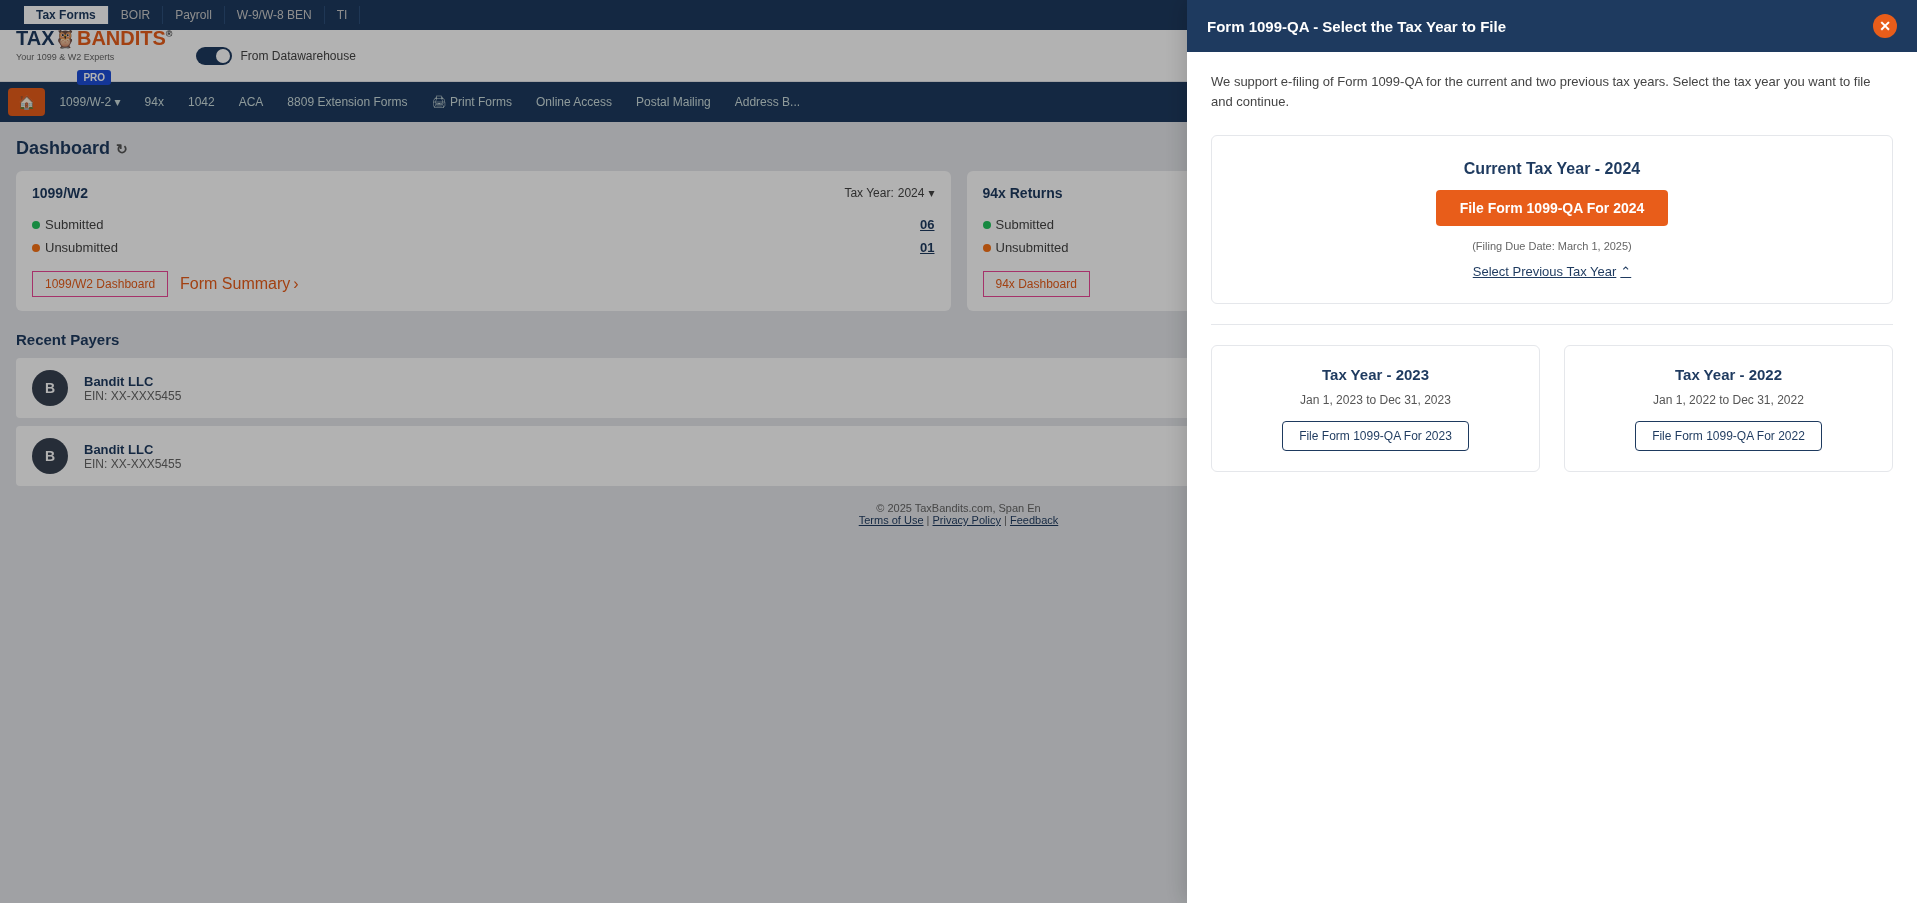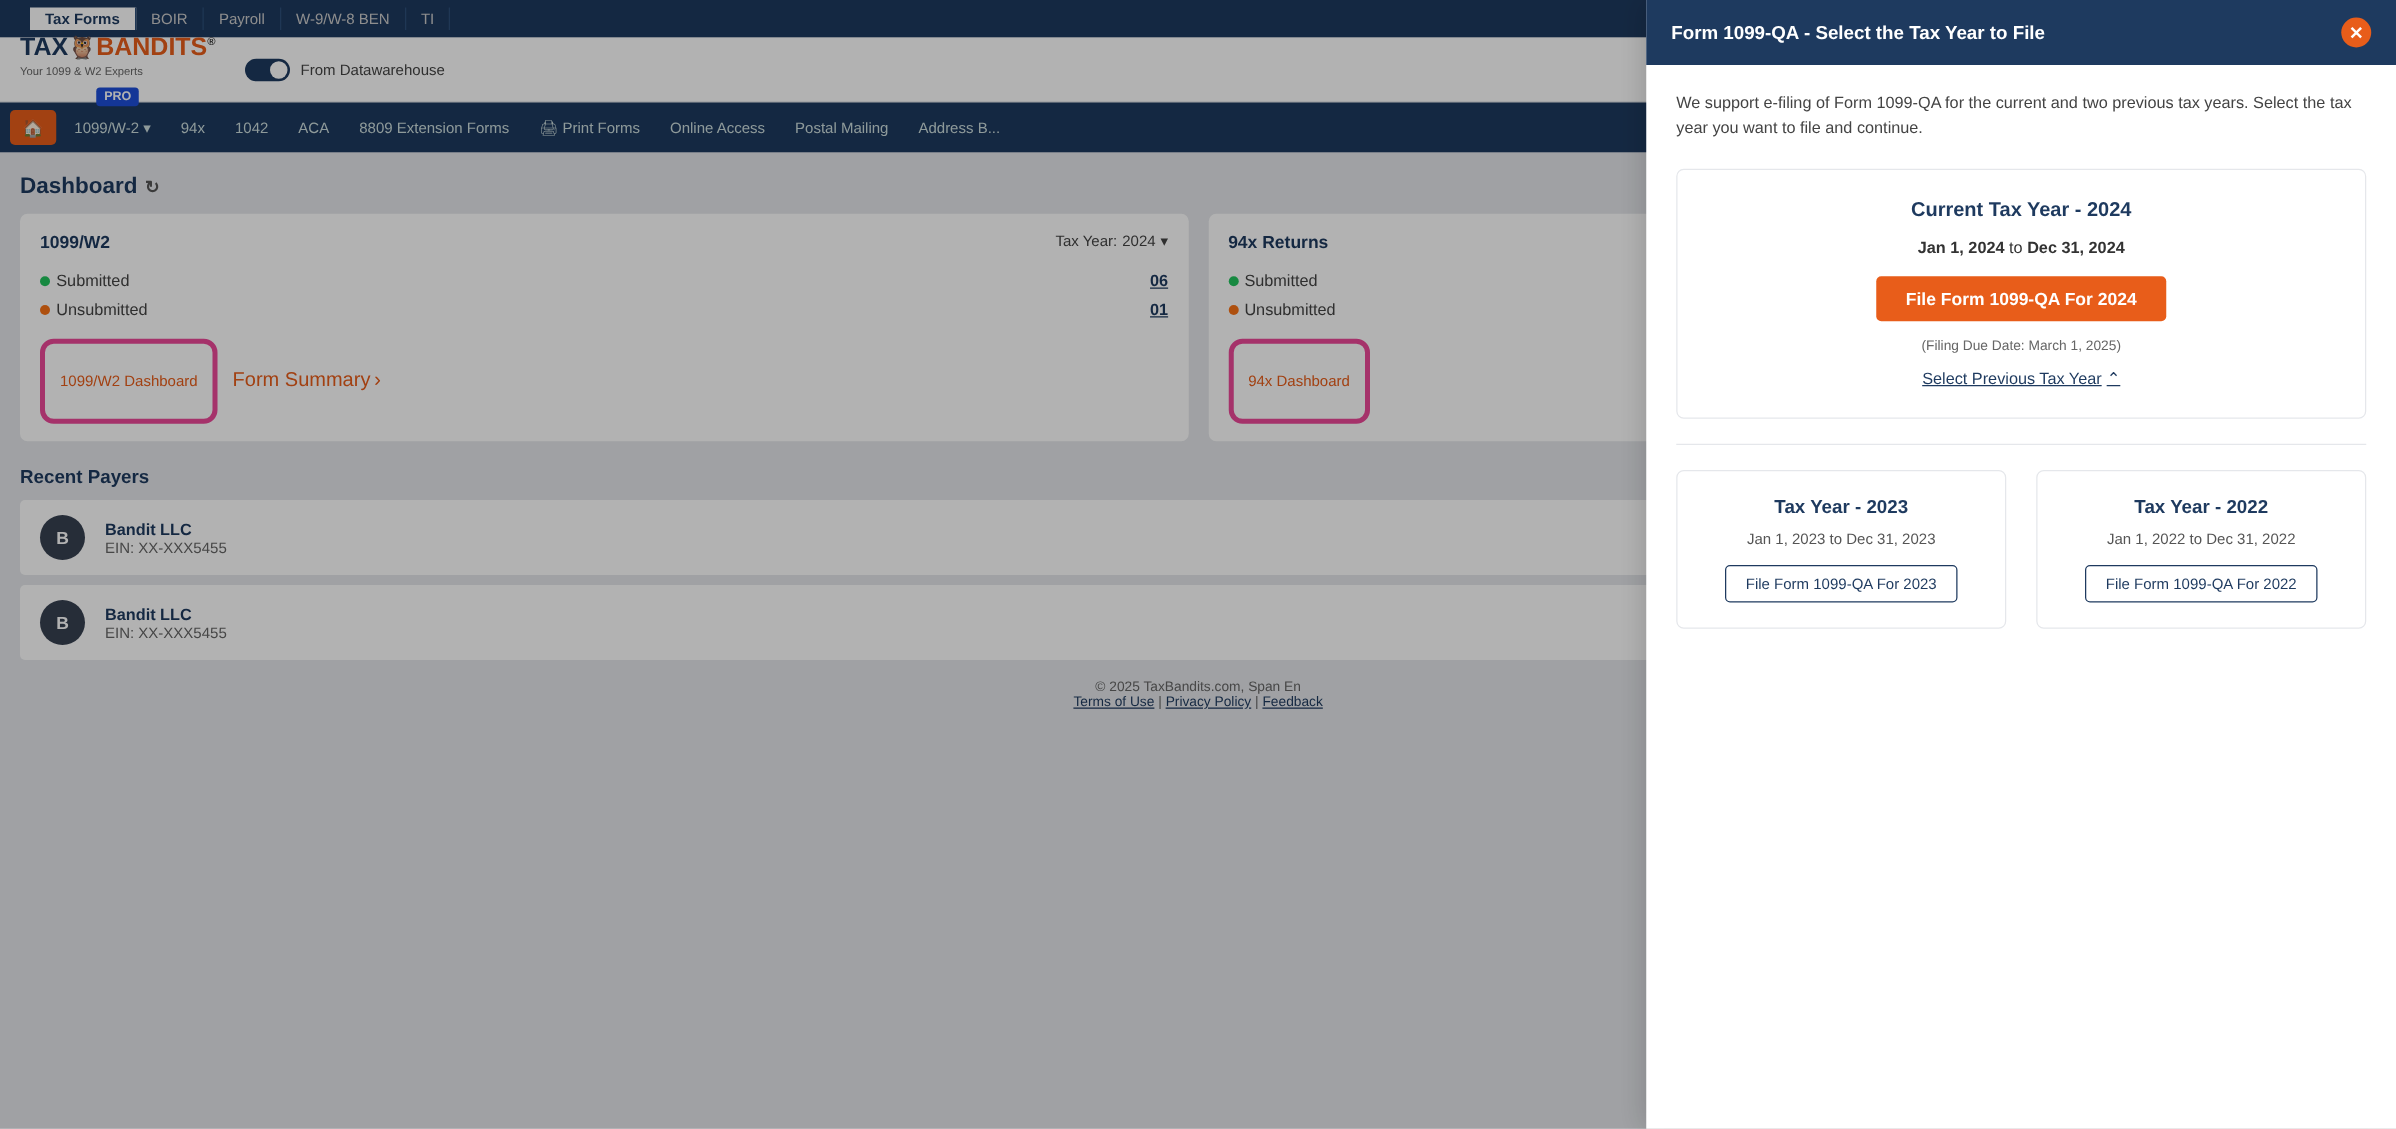--- a/index.html
+++ b/index.html
@@ -176,25 +176,25 @@
     .dot { width: 8px; height: 8px; border-radius: 50%; display: inline-block; }
     .dot-green { background: #22c55e; }
     .dot-orange { background: #f97316; }
     .count-link { color: #1e3a5f; text-decoration: underline; cursor: pointer; font-weight: bold; }
     .widget-footer {
       margin-top: 12px;
       display: flex;
       gap: 12px;
     }
     .btn-outline {
-      border: 4px solid #ec4899;
+      border: 1px solid #ec4899;
       color: #e85d1a;
       background: #fff;
-      padding: 23px 12px;
-      border-radius: 11px;
+      padding: 5px 12px;
+      border-radius: 0;
       font-size: 12px;
       cursor: pointer;
     }
     .btn-link {
       color: #e85d1a;
       font-size: 16px;
       cursor: pointer;
       display: flex;
       align-items: center;
       gap: 3px;
@@ -263,21 +263,21 @@
       top: 0; left: 0;
       width: 100%; height: 100%;
       background: rgba(0,0,0,0.3);
       z-index: 100;
       display: flex;
       align-items: flex-start;
       justify-content: flex-end;
     }
     .modal {
       background: #fff;
-      width: 600px;
+      width: 730px;
       min-height: 100vh;
       box-shadow: -4px 0 20px rgba(0,0,0,0.15);
       display: flex;
       flex-direction: column;
     }
     .modal-header {
       background: #1e3a5f;
       color: #fff;
       padding: 14px 20px;
       display: flex;
@@ -563,25 +563,20 @@
   <div class="modal">
     <div class="modal-header">
       <span>Form 1099-QA - Select the Tax Year to File</span>
       <div class="modal-close">✕</div>
     </div>
     <div class="modal-body">
       <p class="modal-subtitle">We support e-filing of Form 1099-QA for the current and two previous tax years. Select the tax year you want to file and continue.</p>
 
       <div class="current-year-card">
         <div class="current-year-title">Current Tax Year - 2024</div>
-        <div class="date-range">
-          <strong>Jan 1, 2024</strong>
-          <span> to </span>
-          <strong>Dec 31, 2024</strong>
-        </div>
         <div>
           <button class="btn-primary">File Form 1099-QA For 2024</button>
         </div>
         <div class="filing-due">(Filing Due Date: March 1, 2025)</div>
         <div class="select-prev">
           <span>Select Previous Tax Year</span>
           <span>⌃</span>
         </div>
       </div>
 

